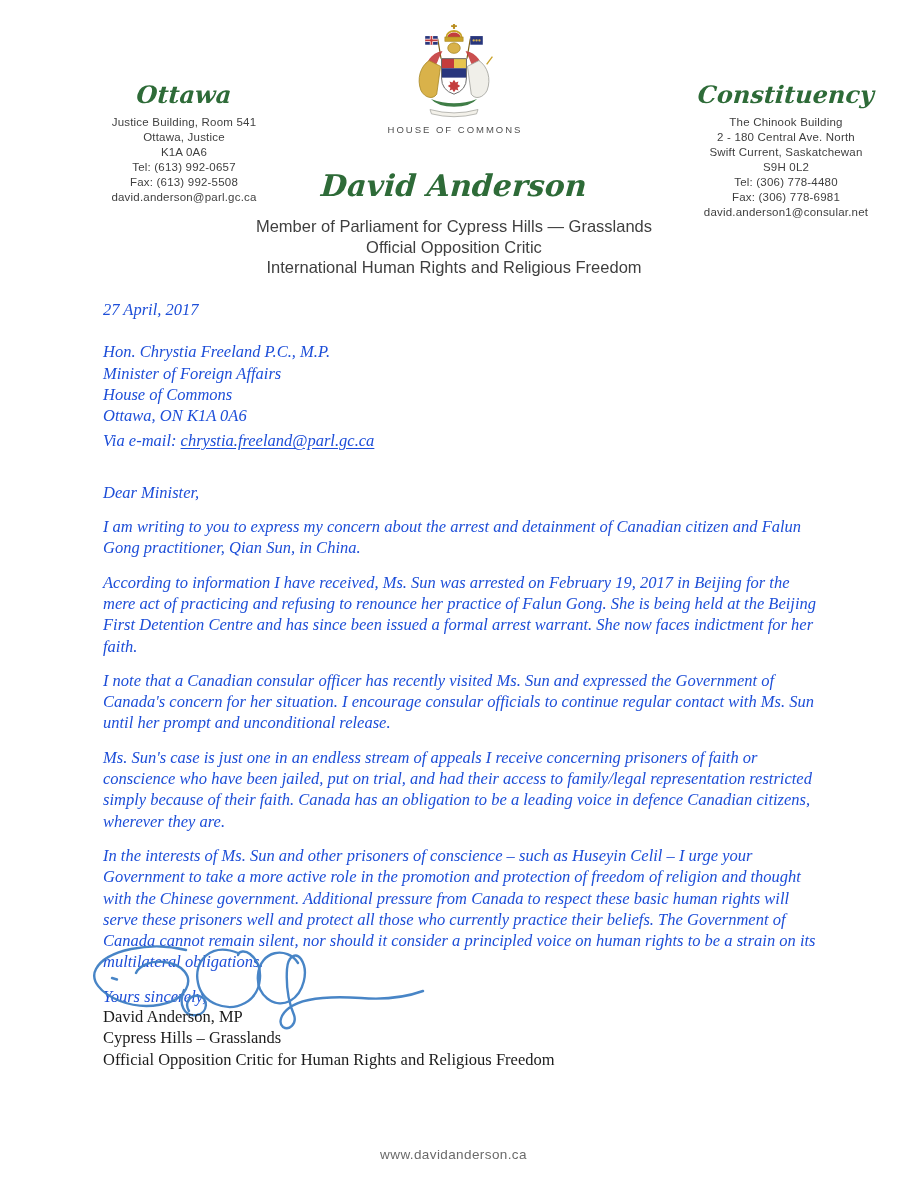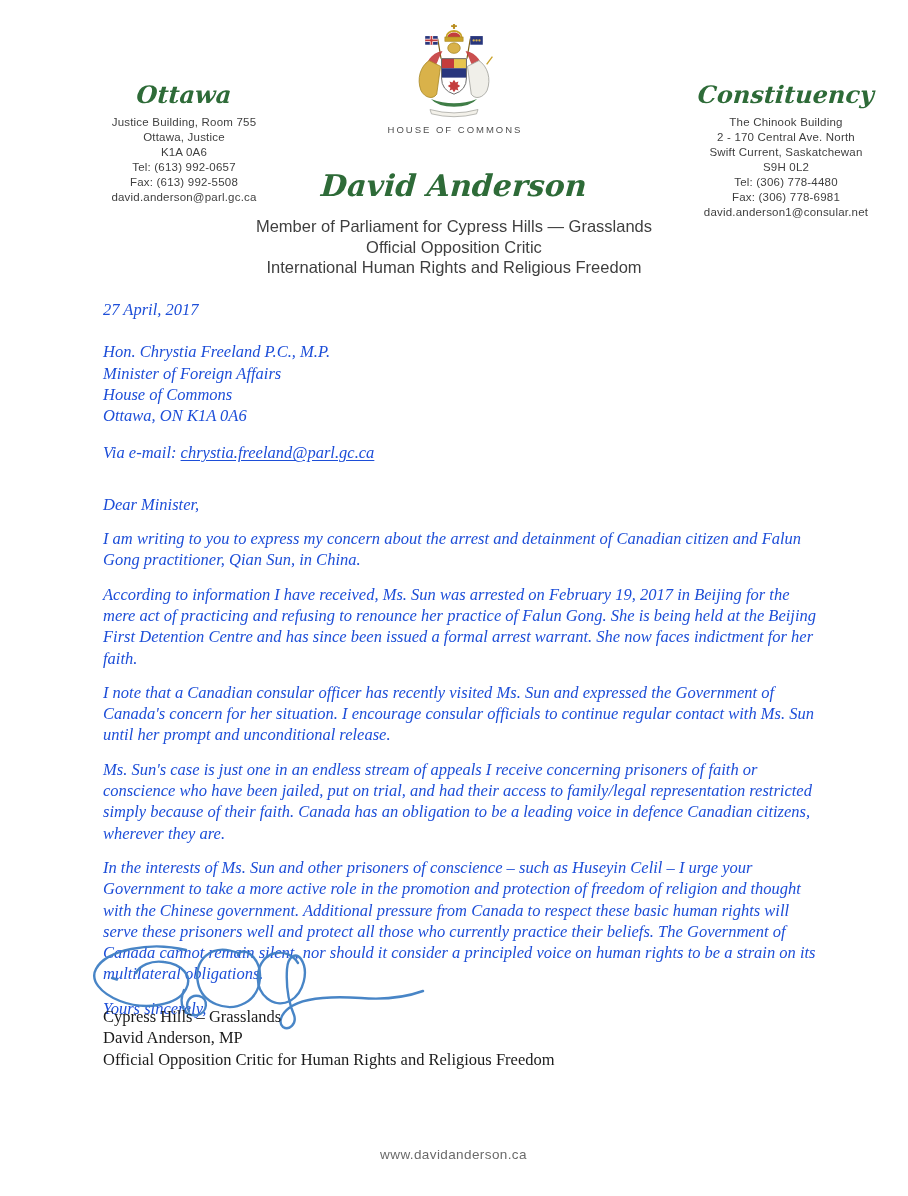--- a/index.html
+++ b/index.html
@@ -61,21 +61,21 @@
 
   
   .letter-body {
     position: absolute; left: 103px; top: 299px; width: 714px;
     font-size: 16.5px; line-height: 21.3px;
     color: #1d4ed8;
     font-style: italic;
   }
   .letter-body p { margin: 0; }
   .date       { margin-bottom: 21px !important; }
-  .recipient  { margin-bottom: 16px; }
+  .recipient  { margin-bottom: 4px; }
   .via        { margin-top: 0; margin-bottom: 30px !important; }
   .via .email { text-decoration: underline; text-underline-offset: 2px; }
   .salutation { margin-bottom: 13px !important; }
   .para       { margin-bottom: 13px !important; }
   .closing    { margin-top: 5px; }
 
   
   .signature {
     position: absolute; left: 90px; top: 940px;
     width: 340px; height: 100px;
@@ -94,21 +94,21 @@
     font-size: 13.5px; color: #6a6a6a; letter-spacing: .4px;
   }
 </style>
 </head>
 <body>
 
 <div class="page">
 
   <div class="office office-left">
     <div class="script office-title">Ottawa</div>
-    <div class="office-line">Justice Building, Room 755</div>
+    <div class="office-line">Justice Building, Room 541</div>
     <div class="office-line">Ottawa, Justice</div>
     <div class="office-line">K1A 0A6</div>
     <div class="office-line">Tel: (613) 992-0657</div>
     <div class="office-line">Fax: (613) 992-5508</div>
     <div class="office-line">david.anderson@parl.gc.ca</div>
   </div>
 
   <div class="crest">
     <svg viewBox="0 0 100 104" width="96" height="100" aria-hidden="true">
 
@@ -150,21 +150,21 @@
       <path d="M26 78 q24 9 48 0 q-7 8 -24 8 t-24 -8 Z" fill="#3f7d46"></path>
 
       <path d="M25 89 q25 7 50 0 l-1.5 4.5 q-23.5 6 -47 0 Z" fill="#f3f1ea" stroke="#9a9a94" stroke-width="0.7"></path>
     </svg>
   </div>
   <div class="crest-caption">HOUSE OF COMMONS</div>
 
   <div class="office office-right">
     <div class="script office-title">Constituency</div>
     <div class="office-line">The Chinook Building</div>
-    <div class="office-line">2 - 170 Central Ave. North</div>
+    <div class="office-line">2 - 180 Central Ave. North</div>
     <div class="office-line">Swift Current, Saskatchewan</div>
     <div class="office-line">S9H 0L2</div>
     <div class="office-line">Tel: (306) 778-4480</div>
     <div class="office-line">Fax: (306) 778-6981</div>
     <div class="office-line">david.anderson1@consular.net</div>
   </div>
 
   <div class="mp-name script">David Anderson</div>
   <div class="mp-titles">
     <div>Member of Parliament for Cypress Hills — Grasslands</div>
@@ -199,20 +199,20 @@
     <g fill="none" stroke="#3f7fc4" stroke-width="2.4" stroke-linecap="round" stroke-linejoin="round" opacity="0.95">
       <path d="M 96 10 C 60 1 16 10 6 29 C 0 40 10 53 30 61 C 56 71 88 65 96 49 C 103 36 92 24 74 22 C 61 20 49 26 46 33"></path>
       <path d="M 22 38 l 5 1.5"></path>
       <path d="M 94 50 C 88 64 94 77 107 75 C 118 73 119 58 109 56 C 100 54 94 63 99 71"></path>
       <path d="M 148 13 C 121 2 103 21 108 43 C 112 63 137 73 155 63 C 173 53 175 26 160 14 C 155 10 149 11 148 15"></path>
       <path d="M 208 23 C 197 6 170 10 168 35 C 166 55 184 69 200 61 C 214 53 219 31 211 19 C 206 12 198 16 197 29 C 196 45 198 61 204 75 C 207 84 199 91 193 87 C 188 83 191 74 199 68 C 212 58 241 56 271 58 C 296 60 319 56 333 51"></path>
     </g>
   </svg>
 
   <div class="sig-block">
+    <p>David Anderson, MP</p>
     <p>Cypress Hills – Grasslands</p>
-    <p>David Anderson, MP</p>
     <p>Official Opposition Critic for Human Rights and Religious Freedom</p>
   </div>
 
   <div class="footer">www.davidanderson.ca</div>
 
 </div>
 
 </body></html>

